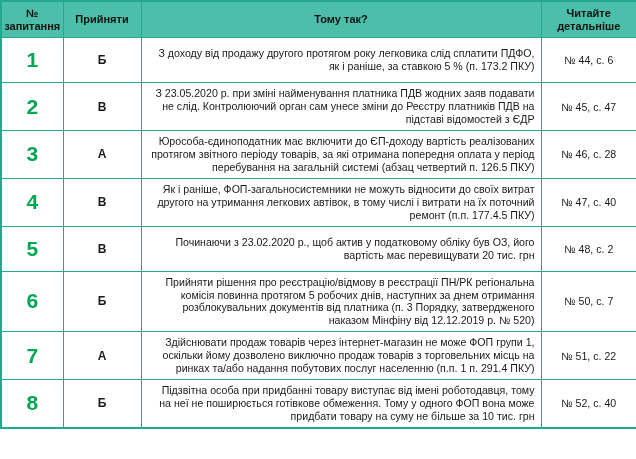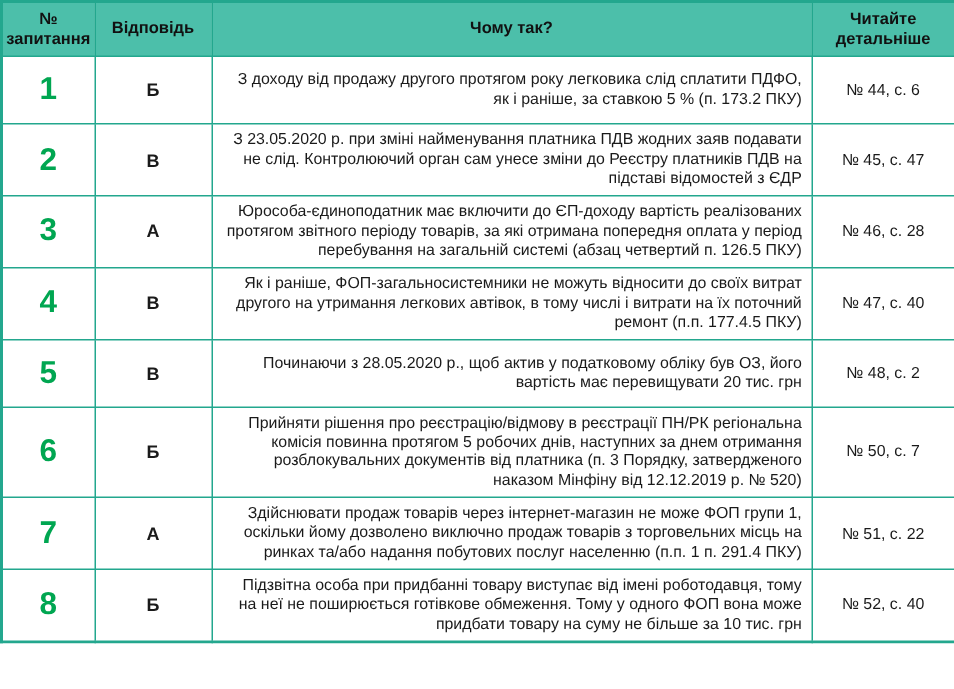--- a/index.html
+++ b/index.html
@@ -71,22 +71,22 @@
 <table class="quiz">
   <colgroup>
     <col class="c1">
       <col class="c2">
       <col class="c3">
       <col class="c4">
   </colgroup>
   <thead>
     <tr>
       <th>№ запитання</th>
-      <th>Відповідь</th>
-      <th>Чому так?</th>
+      <th>Прийняти</th>
+      <th>Тому так?</th>
       <th>Читайте детальніше</th>
     </tr>
   </thead>
   <tbody>
     <tr>
       <td class="c-num">1</td>
       <td class="c-ans">Б</td>
       <td class="c-why">З доходу від продажу другого протягом року легковика слід сплатити ПДФО, як і раніше, за ставкою 5 % (п. 173.2 ПКУ)</td>
       <td class="c-read">№ 44, с. 6</td>
     </tr>
@@ -104,21 +104,21 @@
     </tr>
     <tr>
       <td class="c-num">4</td>
       <td class="c-ans">В</td>
       <td class="c-why">Як і раніше, ФОП-загальносистемники не можуть відносити до своїх витрат другого на утримання легкових автівок, в тому числі і витрати на їх поточний ремонт (п.п. 177.4.5 ПКУ)</td>
       <td class="c-read">№ 47, с. 40</td>
     </tr>
     <tr>
       <td class="c-num">5</td>
       <td class="c-ans">В</td>
-      <td class="c-why">Починаючи з 28.05.2020 р., щоб актив у податковому обліку був ОЗ, його вартість має перевищувати 20 тис. грн</td>
+      <td class="c-why">Починаючи з 23.02.2020 р., щоб актив у податковому обліку був ОЗ, його вартість має перевищувати 20 тис. грн</td>
       <td class="c-read">№ 48, с. 2</td>
     </tr>
     <tr>
       <td class="c-num">6</td>
       <td class="c-ans">Б</td>
       <td class="c-why">Прийняти рішення про реєстрацію/відмову в реєстрації ПН/РК регіональна комісія повинна протягом 5 робочих днів, наступних за днем отримання розблокувальних документів від платника (п. 3 Порядку, затвердженого наказом Мінфіну від 12.12.2019 р. № 520)</td>
       <td class="c-read">№ 50, с. 7</td>
     </tr>
     <tr>
       <td class="c-num">7</td>

